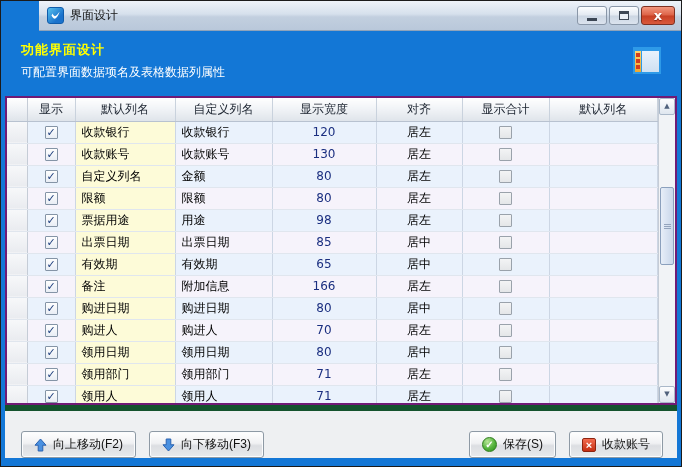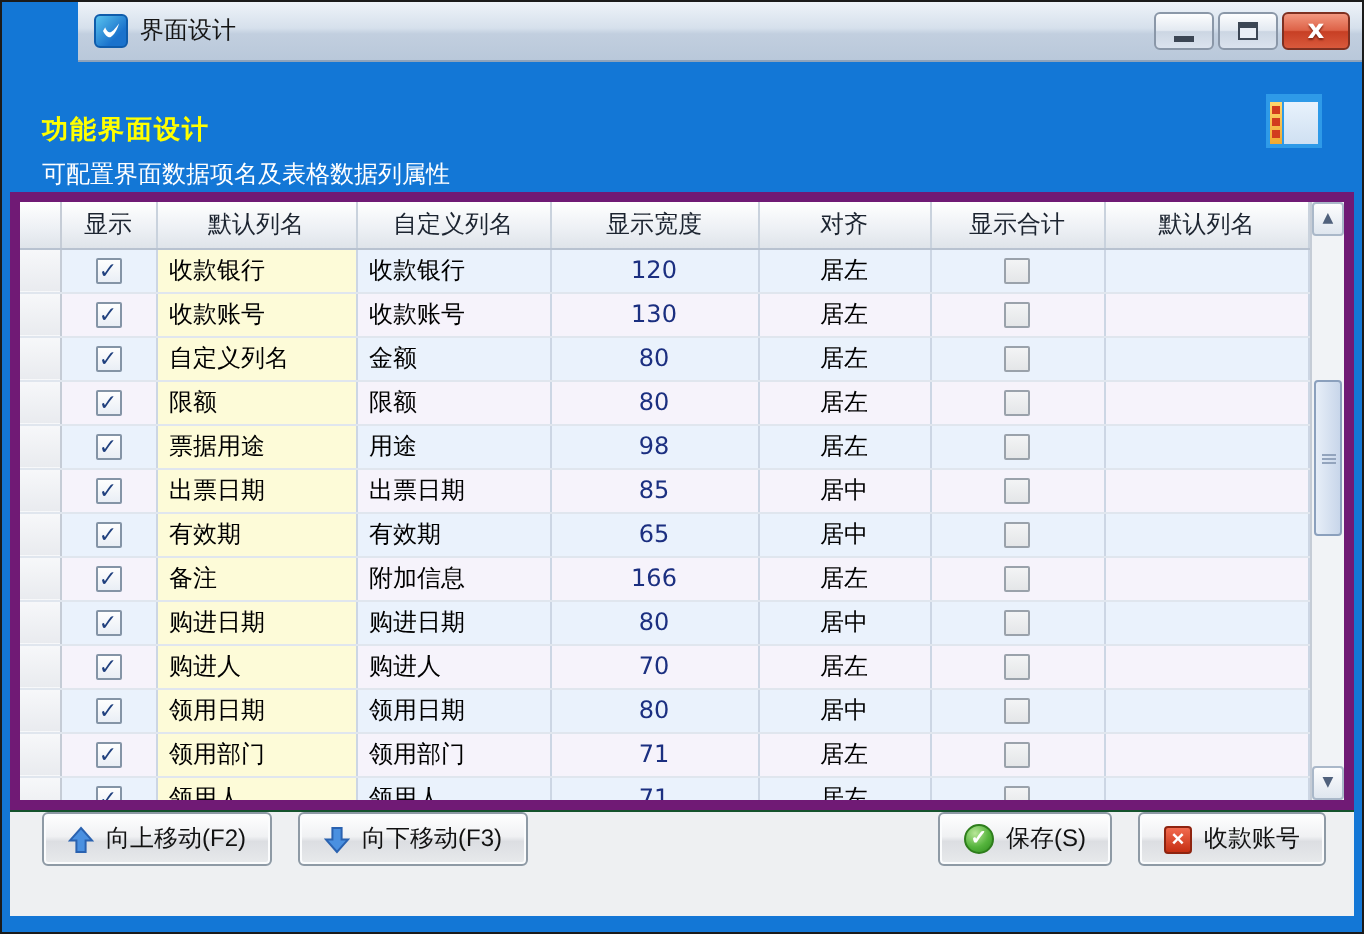--- a/index.html
+++ b/index.html
@@ -16,29 +16,29 @@
   .winbtns { margin-left:auto; display:flex; gap:2px; }
   .winbtn { width:30px; height:19px; border:1px solid #8a97a8; border-radius:3px; background:linear-gradient(#fcfdfe,#e3e9f1 48%,#ccd6e3 52%,#dbe3ee); display:flex; align-items:center; justify-content:center; }
   .winbtn.close { width:34px; background:linear-gradient(#f2977f,#dd6247 48%,#c73f24 52%,#d9593c); border-color:#7e3021; color:#fff; font-weight:bold; font-size:12px; }
   .glyph-min { width:10px; height:3px; background:#3c4654; margin-top:7px; }
   .glyph-max { width:10px; height:9px; border:1px solid #3c4654; border-top-width:3px; background:#e9eef5; }
   .glyph-x { color:#fff; font-weight:bold; font-size:13px; line-height:13px; text-shadow:0 1px 1px #7e2413; }
 
   
   .bluebody { flex:1; display:flex; flex-direction:column; background:#1377d6; padding:0 4px 7px 4px; }
 
-  .header-panel { height:65px; flex:0 0 65px; position:relative; padding:25px 0 0 16px; }
+  .header-panel { height:65px; flex:0 0 65px; position:relative; padding:10px 0 0 16px; }
   .hp-title { color:#ffff00; font-weight:bold; font-size:13px; margin-bottom:5px; letter-spacing:1px; }
   .hp-sub { color:#ffffff; font-size:12px; }
   .hp-icon { position:absolute; right:16px; top:16px; width:28px; height:27px; background:linear-gradient(#e8f2fc,#cfe0f2); border:2px solid #2e9ae8; border-top-width:4px; display:flex; }
   .hp-icon .side { width:7px; background:linear-gradient(#ffd76e,#f0a830); border-right:1px solid #2e9ae8; display:flex; flex-direction:column; align-items:center; padding-top:2px; gap:2px; }
   .hp-icon .side i { width:4px; height:4px; background:#d23c1e; display:block; }
 
   
-  .table-wrap { flex:0 0 309px; height:309px; background:#c4b5fd; border:5px solid #701a75; position:relative; overflow:hidden; }
+  .table-wrap { flex:0 0 309px; height:309px; background:#c4b5fd; border:2px solid #701a75; position:relative; overflow:hidden; }
   table { border-collapse:collapse; table-layout:fixed; width:calc(100% - 17px); }
   thead th { height:23px; background:linear-gradient(#ffffff,#eef1f5 55%,#dfe4ea); border-right:1px solid #c9d2dd; border-bottom:1px solid #b8c2d0; font-weight:normal; font-size:12px; color:#1c2430; text-align:center; overflow:hidden; white-space:nowrap; }
   tbody td { height:22px; border-right:1px solid #ccd6e4; border-bottom:1px solid #e0e6ee; font-size:12px; color:#000; padding:0 6px; overflow:hidden; white-space:nowrap; }
   tr.odd  td.rowbg { background:#eaf2fc; }
   tr.even td.rowbg { background:#f6f3fb; }
   td.c-ind { background:linear-gradient(#f7f8fa,#e9ebef); border-right:1px solid #c5ccd6; padding:0; }
   th.c-ind { border-right:1px solid #c5ccd6; }
   td.c-def { background:#fdfbd8 !important; }
   td.c-show, td.c-total { text-align:center; padding:0; }
   td.c-width { text-align:center; color:#1b2f80; }
@@ -51,21 +51,21 @@
   
   .vscroll { position:absolute; top:0; right:0; bottom:0; width:17px; background:#f1f3f6; border-left:1px solid #c5ccd6; }
   .sb-btn { position:absolute; left:0; width:16px; height:17px; background:linear-gradient(#fdfdfe,#dfe6ef); border:1px solid #aab8c9; border-radius:2px; color:#50617c; font-size:7px; line-height:15px; text-align:center; }
   .sb-up { top:0; }
   .sb-down { bottom:0; }
   .sb-thumb { position:absolute; left:1px; top:89px; width:14px; height:78px; background:linear-gradient(90deg,#e7eef8,#c8d6ea); border:1px solid #8ba0bd; border-radius:2px; }
   .sb-grip { position:absolute; left:3px; top:36px; width:7px; }
   .sb-grip i { display:block; height:1px; background:#93a4bd; margin-bottom:1px; }
 
   
-  .button-bar { flex:0 0 53px; height:53px; background:#eef0f2; border-top:1px solid #14532d; display:flex; align-items:flex-start; padding:0 14px 0 16px; }
+  .button-bar { flex:0 0 53px; height:53px; background:#eef0f2; border-top:6px solid #14532d; display:flex; align-items:flex-end; padding:0 14px 0 16px; }
   .btn { height:27px; border:1px solid #8e9aa5; border-radius:3px; background:linear-gradient(#ffffff,#f0f1f3 45%,#dcdee2 55%,#e8eaec); display:inline-flex; align-items:center; justify-content:center; gap:6px; font-size:12px; color:#111; padding:0 12px; box-shadow:inset 0 0 0 1px #fbfcfd; }
   .btn + .btn { margin-left:13px; }
   .spacer { flex:1; }
   .icon-save { width:15px; height:15px; border-radius:50%; background:radial-gradient(circle at 35% 28%, #b8e698, #55b43d 55%, #2f8c1e); border:1px solid #2e7d1c; color:#fff; font-size:10px; line-height:13px; text-align:center; font-weight:bold; }
   .icon-close { width:14px; height:14px; border-radius:2px; background:linear-gradient(#f26b4f,#c52f13); border:1px solid #8e2410; color:#fff; font-size:11px; line-height:12px; text-align:center; font-weight:bold; }
 </style>
 </head>
 <body>
 
 <div class="window">

